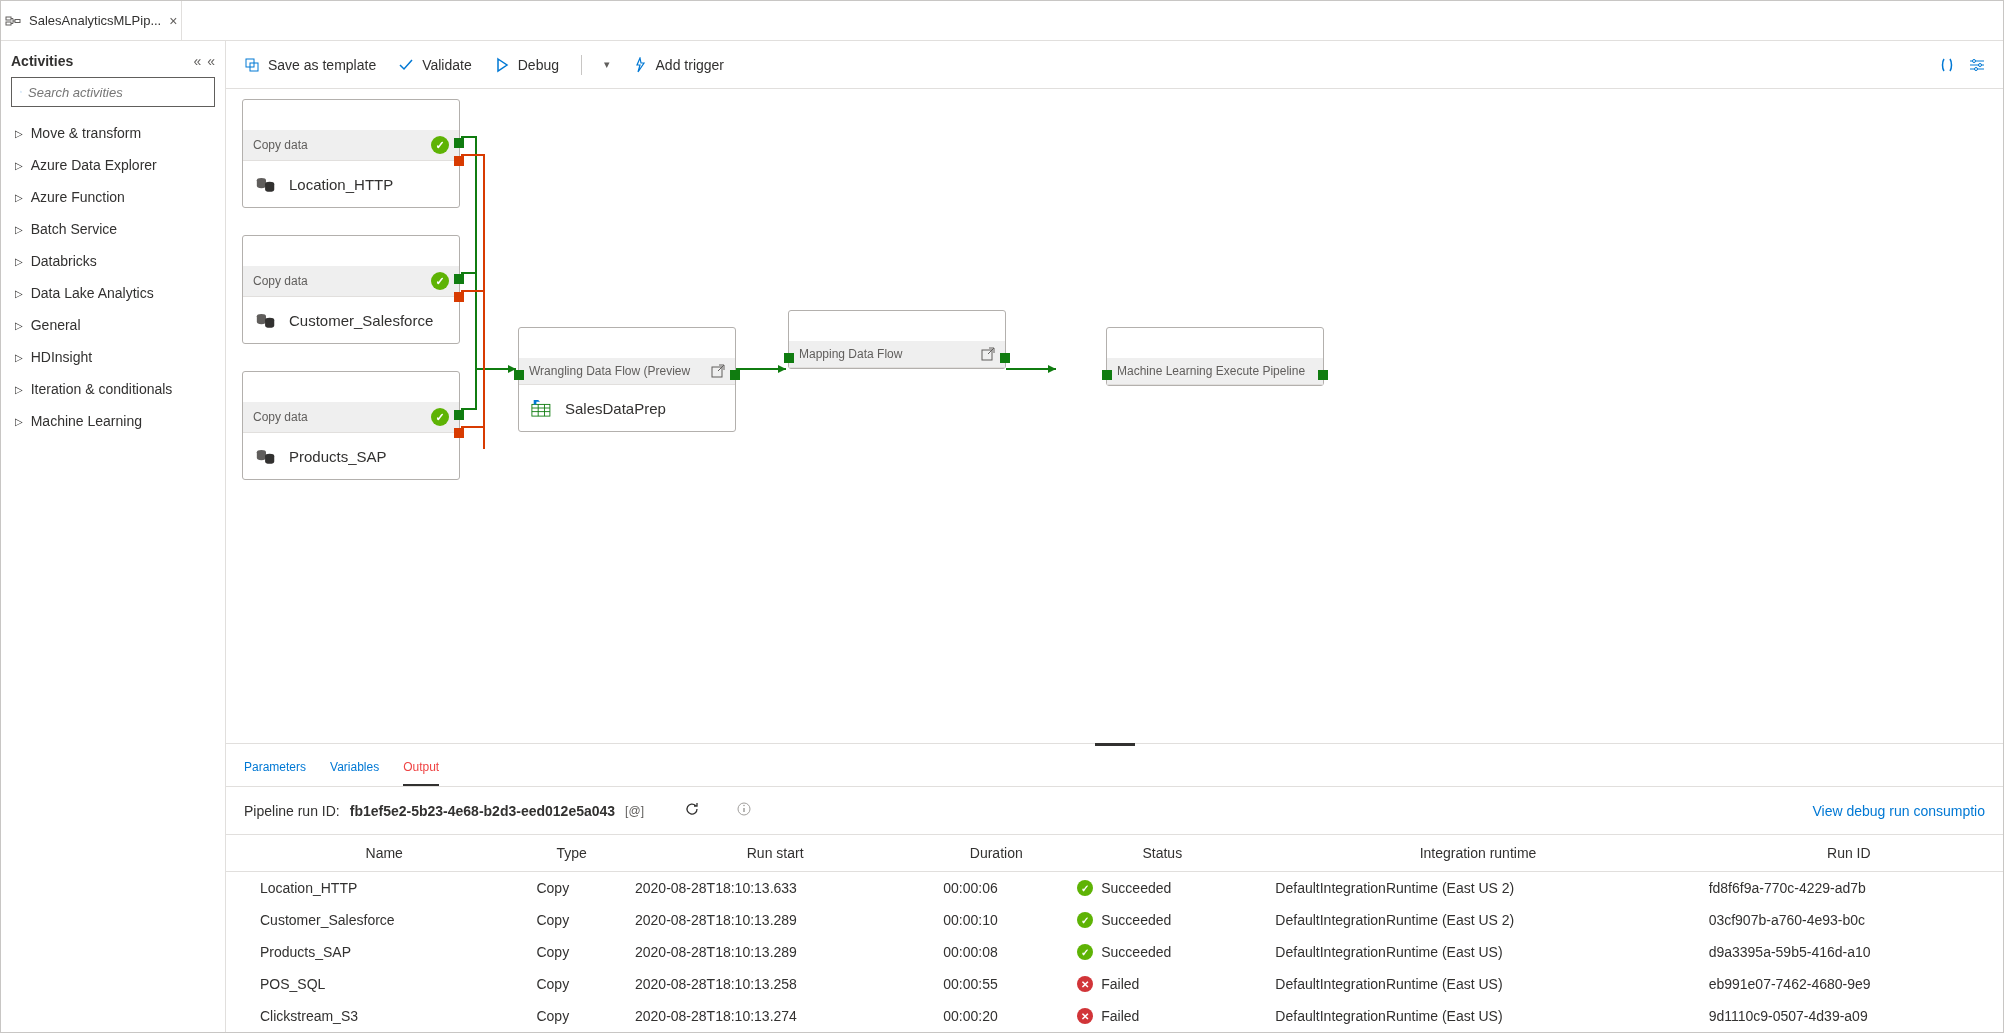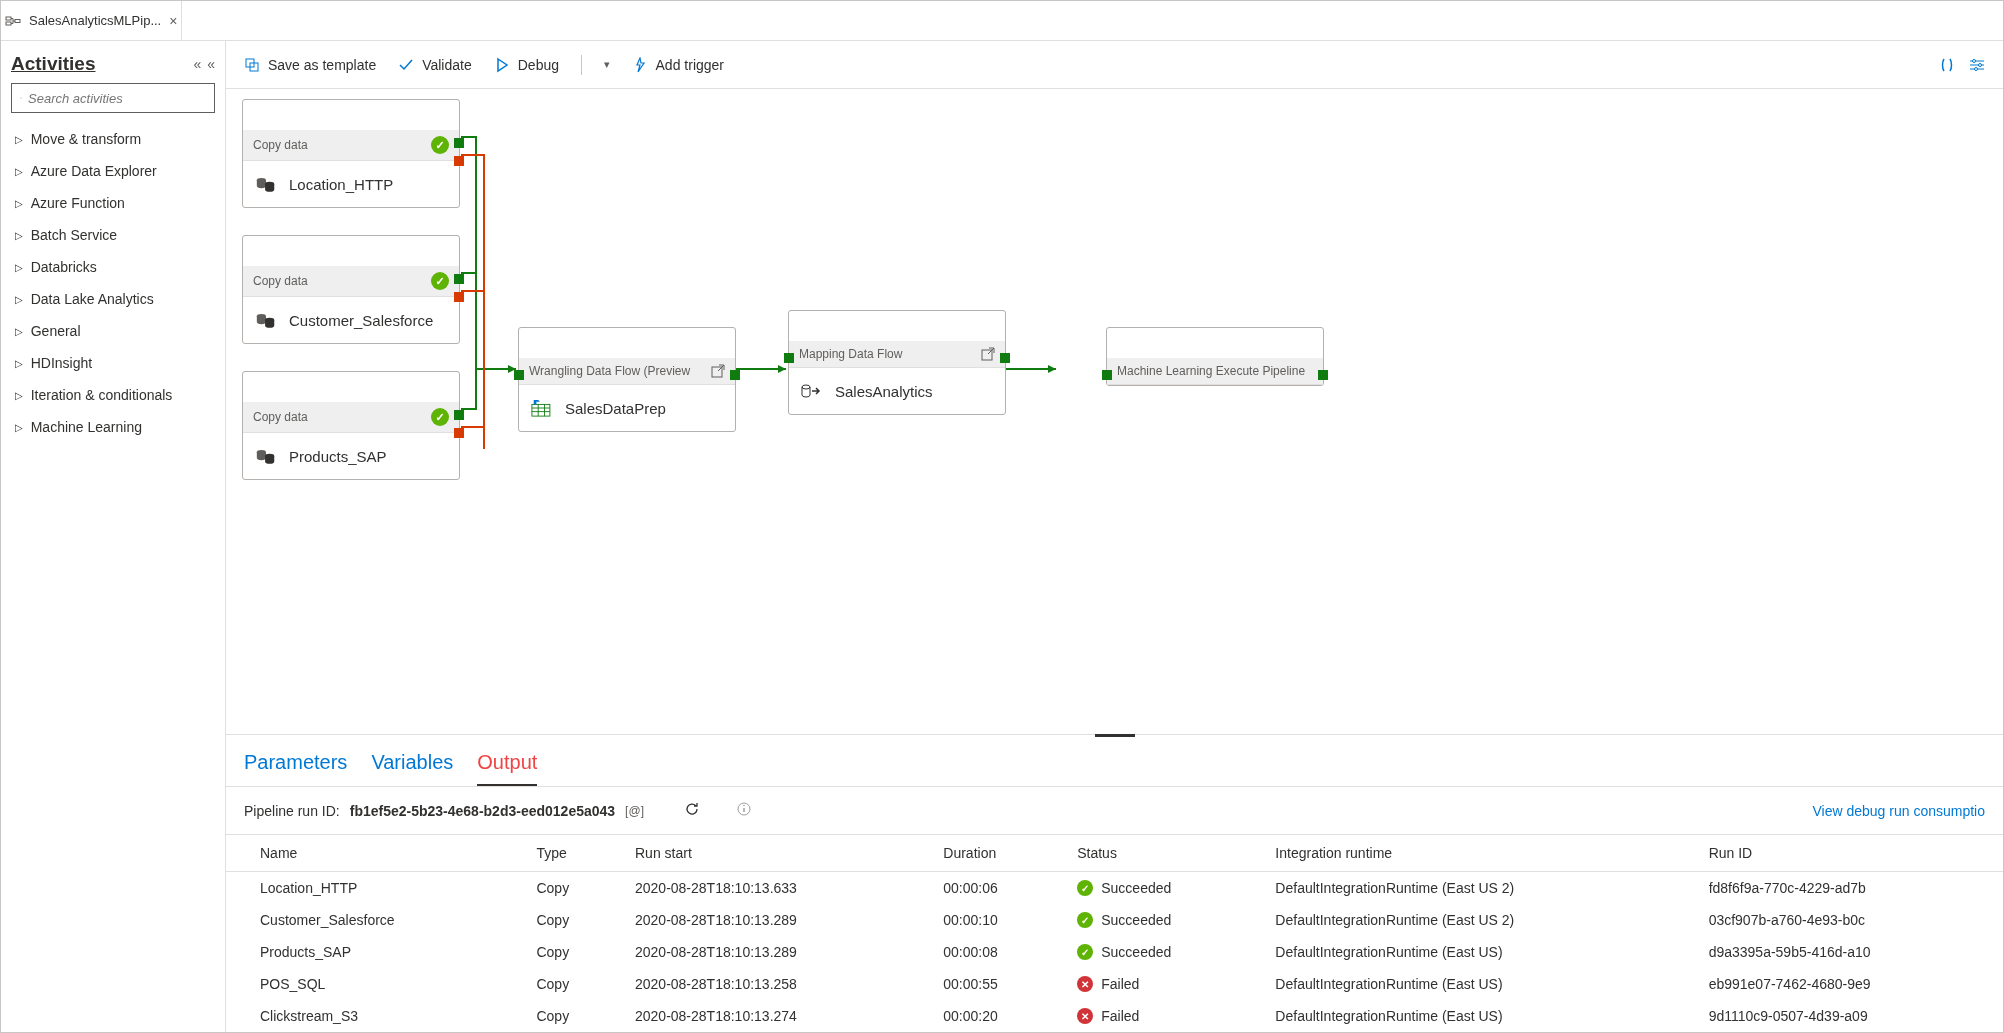--- a/index.html
+++ b/index.html
@@ -5,21 +5,21 @@
 * { box-sizing: border-box; margin: 0; padding: 0; font-family: 'Segoe UI', -apple-system, sans-serif; }
 body { background: #fff; color: #323130; font-size: 14px; overflow: hidden; }
 .app { display: flex; flex-direction: column; height: 100vh; border: 1px solid #c8c6c4; }
 .tab-bar { display: flex; background: #fff; border-bottom: 1px solid #e1dfdd; height: 40px; }
 .tab { display: flex; align-items: center; padding: 0 4px; border-right: 1px solid #e1dfdd; gap: 8px; font-size: 13px; }
 .tab-icon { width: 16px; height: 16px; display: inline-flex; }
 .tab-close { color: #605e5c; font-size: 14px; cursor: pointer; }
 .body { display: flex; flex: 1; min-height: 0; }
 .sidebar { width: 225px; border-right: 1px solid #e1dfdd; padding: 12px 10px; overflow-y: auto; }
 .side-head { display: flex; align-items: center; justify-content: space-between; margin-bottom: 8px; }
-.side-title { font-size: 19px; font-weight: 600; text-decoration: underline; }
+.side-title { font-size: 14px; font-weight: 600; }
 .side-collapses { display: flex; gap: 6px; color: #605e5c; }
 .search-box { display: flex; align-items: center; border: 1px solid #605e5c; height: 30px; padding: 0 8px; gap: 6px; margin-bottom: 10px; }
 .search-box input { border: none; outline: none; flex: 1; font-size: 13px; font-style: italic; color: #a21caf; }
 .tree-item { display: flex; align-items: center; gap: 8px; padding: 8px 4px; cursor: pointer; font-size: 14px; }
 .tree-caret { font-size: 10px; }
 .main { flex: 1; display: flex; flex-direction: column; min-width: 0; }
 .toolbar { display: flex; align-items: center; height: 48px; padding: 0 18px; gap: 22px; border-bottom: 1px solid #e1dfdd; }
 .tb-btn { display: inline-flex; align-items: center; gap: 8px; color: #323130; cursor: pointer; font-size: 14px; }
 .tb-ic { width: 16px; height: 16px; display: inline-flex; color: #0078d4; }
 .tb-sep { width: 1px; height: 20px; background: #c8c6c4; }
@@ -32,27 +32,27 @@
 .succ-badge { width: 18px; height: 18px; border-radius: 50%; background: #5EB305; display: inline-flex; align-items: center; justify-content: center; color: #fff; font-size: 11px; font-weight: bold; }
 .port { position: absolute; width: 10px; height: 10px; }
 .port.green { background: #107c10; }
 .port.orange { background: #d83b01; }
 .port.left { left: -5px; }
 .port.right { right: -5px; }
 svg.edge { position: absolute; pointer-events: none; }
 .panel-divider { display: flex; justify-content: center; border-top: 1px solid #e1dfdd; }
 .divider-grip { width: 40px; height: 4px; background: #323130; margin-top: -2px; }
 .panel-tabs { display: flex; gap: 24px; padding: 10px 18px 0; border-bottom: 1px solid #e1dfdd; }
-.ptab { padding: 4px 0 10px; cursor: pointer; font-size: 20px; color: #0078d4; }
+.ptab { padding: 4px 0 10px; cursor: pointer; font-size: 12px; color: #0078d4; }
 .ptab.active { color: #ef4444; border-bottom: 2px solid #323130; font-weight: 400; }
 .run-bar { display: flex; align-items: center; padding: 14px 18px; gap: 10px; font-size: 14px; }
 .run-id { font-weight: 600; }
 .run-link { margin-left: auto; color: #0078d4; cursor: pointer; }
 .grid { width: 100%; border-collapse: collapse; }
-.grid th { text-align: left; font-weight: 400; padding: 10px 14px; border-top: 1px solid #e1dfdd; border-bottom: 1px solid #e1dfdd; font-size: 14px; }
+.grid th { text-align: center; font-weight: 400; padding: 10px 14px; border-top: 1px solid #e1dfdd; border-bottom: 1px solid #e1dfdd; font-size: 14px; }
 .grid td { padding: 8px 14px; font-size: 14px; }
 .grid th:first-child, .grid td:first-child { padding-left: 34px; }
 .status-cell { display: flex; align-items: center; gap: 8px; }
 .st-ic { width: 16px; height: 16px; border-radius: 50%; display: inline-flex; align-items: center; justify-content: center; color: #fff; font-size: 10px; font-weight: bold; }
 .st-ic.ok { background: #5EB305; }
 .st-ic.fail { background: #d13438; }
 .ic-svg { width: 100%; height: 100%; }
 .copy-ic { width:22px; height:18px; display:inline-flex; }
 .arrow-green { stroke:#107c10; stroke-width:2; fill:none; }
 .arrow-green-head { fill:#107c10; }
@@ -293,30 +293,20 @@
             <div class="port green left" style="top:42px"></div>
             <div class="port green right" style="top:42px"></div>
           </div>
           <div class="node" style="left: 562px; top: 221px; text-align: center;">
             <div class="node-head">
               <span>Mapping Data Flow</span>
               <svg width="14" height="14" viewBox="0 0 14 14">
                 <rect x="1" y="3" width="10" height="10" fill="none" stroke="#605e5c"></rect>
                 <path d="M8 1 L13 1 L13 6 M13 1 L7 7" fill="none" stroke="#605e5c"></path>
               </svg>
-            </div>
-            <div class="node-body">
-              <span class="copy-ic">
-                <svg viewBox="0 0 22 18">
-                  <ellipse cx="5" cy="5" rx="4" ry="2" fill="none" stroke="#323130"></ellipse>
-                  <path d="M1 5 L1 13 A4 2 0 0 0 9 13 L9 5" fill="none" stroke="#323130"></path>
-                  <path d="M11 9 L18 9 M15 6 L18 9 L15 12" fill="none" stroke="#323130" stroke-width="1.5"></path>
-                </svg>
-              </span>
-              <span>SalesAnalytics</span>
             </div>
             <div class="port green left" style="top:42px"></div>
             <div class="port green right" style="top:42px"></div>
           </div>
           <div class="node" style="left: 880px; top: 238px;">
             <div class="node-head">
               <span>Machine Learning Execute Pipeline</span>
             </div>
             <div class="port green left" style="top:42px"></div>
             <div class="port green right" style="top:42px"></div>

